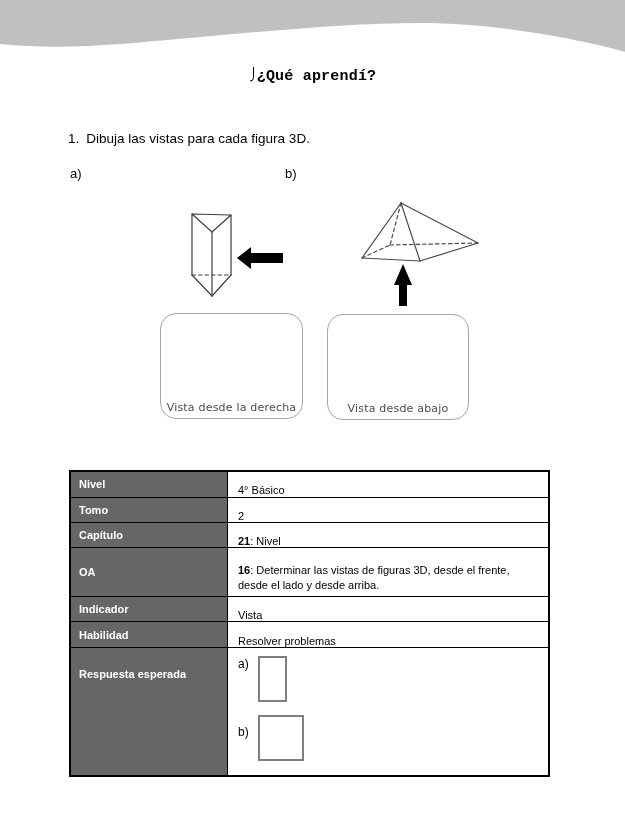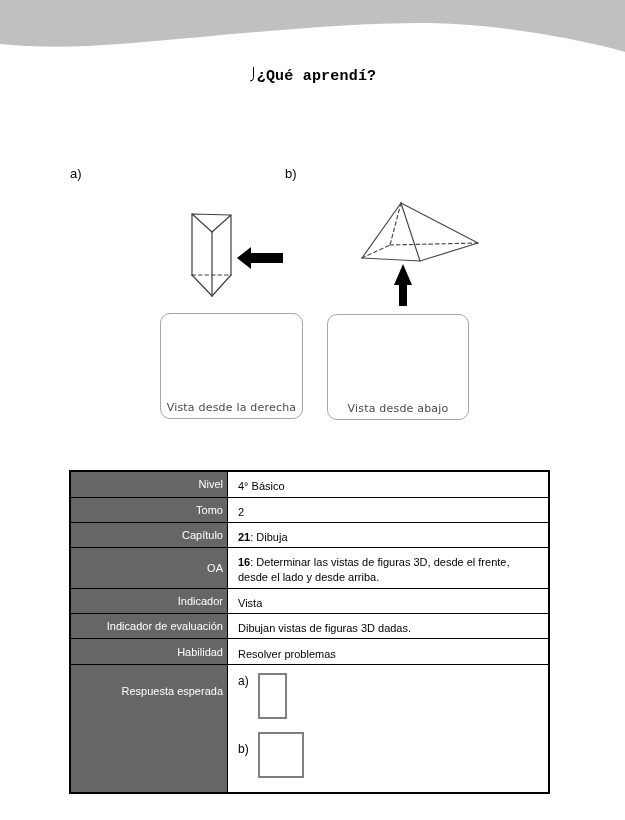--- a/index.html
+++ b/index.html
@@ -16,32 +16,32 @@
   .prompt{position:absolute;left:68px;top:131px;font-size:13.5px;}
   .prompt .num{margin-right:7px;}
   .part-label{position:absolute;font-size:13px;}
   .part-a{left:70px;top:166px;}
   .part-b{left:285px;top:166px;}
 
   .figure{position:absolute;}
   .fig-a{left:180px;top:205px;}
   .fig-b{left:340px;top:195px;}
 
-  .answer-box{position:absolute;border:1.5px solid #a6a6a6;border-radius:10px;background:#fff;}
+  .answer-box{position:absolute;border:1.5px solid #a6a6a6;border-radius:16px;background:#fff;}
   .box-a{left:160px;top:313px;width:141px;height:104px;}
   .box-b{left:327px;top:314px;width:140px;height:104px;}
   .answer-box .caption{position:absolute;bottom:4px;left:0;width:100%;text-align:center;
         font-family:"DejaVu Sans",sans-serif;font-size:11px;color:#4b4b4b;letter-spacing:.2px;}
 
   table.info{position:absolute;left:69px;top:470px;width:481px;border-collapse:collapse;
         table-layout:fixed;border:2px solid #000;}
   table.info th,table.info td{border:1px solid #000;font-size:11px;overflow:hidden;}
-  table.info th{width:144px;background:#666666;color:#fff;text-align:right;
-        font-weight:normal;padding:0 4px 0 8px;vertical-align:middle;}
-  table.info td{padding:4px 8px 0 10px;vertical-align:middle;background:#fff;}
+  table.info th{width:144px;background:#666666;color:#fff;text-align:left;
+        font-weight:bold;padding:0 4px 0 8px;vertical-align:middle;}
+  table.info td{padding:12px 8px 0 10px;vertical-align:middle;background:#fff;}
   .wrap-limit{display:inline-block;max-width:308px;line-height:1.4;padding:3px 0;}
   .ans-cell{position:relative;padding:0 !important;}
   .ans-label{position:absolute;font-size:12px;left:10px;}
   .ans-label-a{top:9px;}
   .ans-label-b{top:77px;}
   .ans-rect{position:absolute;border:2px solid #7f7f7f;background:#fff;}
   .ans-rect-a{left:30px;top:8px;width:25px;height:42px;}
   .ans-rect-b{left:30px;top:67px;width:42px;height:42px;}
 </style>
 </head>
@@ -54,20 +54,23 @@
   </svg>
 
   <div class="title-wrap">
     <div class="title-line">
       <svg class="caret" width="7" height="16" viewBox="0 0 7 16">
         <path d="M4.5 1 V11.5 Q4.5 15 1 15" stroke="#000" stroke-width="1" fill="none"></path>
       </svg><span>¿Qué aprendí?</span>
     </div>
   </div>
 
+  <div class="prompt">
+    <span class="num">1.</span><span>Dibuja las vistas para cada figura 3D.</span>
+  </div>
 
   <div class="part-label part-a">a)</div>
   <div class="part-label part-b">b)</div>
 
   <svg class="figure fig-a" width="110" height="100" viewBox="0 0 110 100">
     <g stroke="#3f3f3f" stroke-width="1.2" fill="none" stroke-linejoin="round" stroke-linecap="round">
       <path d="M12,9 L51,10 L32,27 Z"></path>
       <path d="M12,9 L12,70"></path>
       <path d="M51,10 L51,70"></path>
       <path d="M32,27 L32,91"></path>
@@ -104,33 +107,29 @@
       <tr style="height:26px;">
         <th>Nivel</th>
         <td>4° Básico</td>
       </tr>
       <tr style="height:25px;margin-left:16px;">
         <th>Tomo</th>
         <td>2</td>
       </tr>
       <tr style="height:25px;">
         <th>Capítulo</th>
-        <td><b>21</b><span>: Dibuja</span></td>
+        <td><b>21</b><span>: Nivel</span></td>
       </tr>
       <tr style="height:41px;">
         <th>OA</th>
         <td><span class="wrap-limit"><b>16</b><span>: Determinar las vistas de figuras 3D, desde el frente, desde el lado y desde arriba.</span></span></td>
       </tr>
       <tr style="height:25px;">
         <th>Indicador</th>
         <td>Vista</td>
-      </tr>
-      <tr style="height:25px;">
-        <th>Indicador de evaluación</th>
-        <td>Dibujan vistas de figuras 3D dadas.</td>
       </tr>
       <tr style="height:26px;">
         <th>Habilidad</th>
         <td>Resolver problemas</td>
       </tr>
       <tr style="height:128px;">
         <th style="vertical-align:top;padding-top:20px;">Respuesta esperada</th>
         <td class="ans-cell">
           <span class="ans-label ans-label-a">a)</span>
           <div class="ans-rect ans-rect-a"></div>

